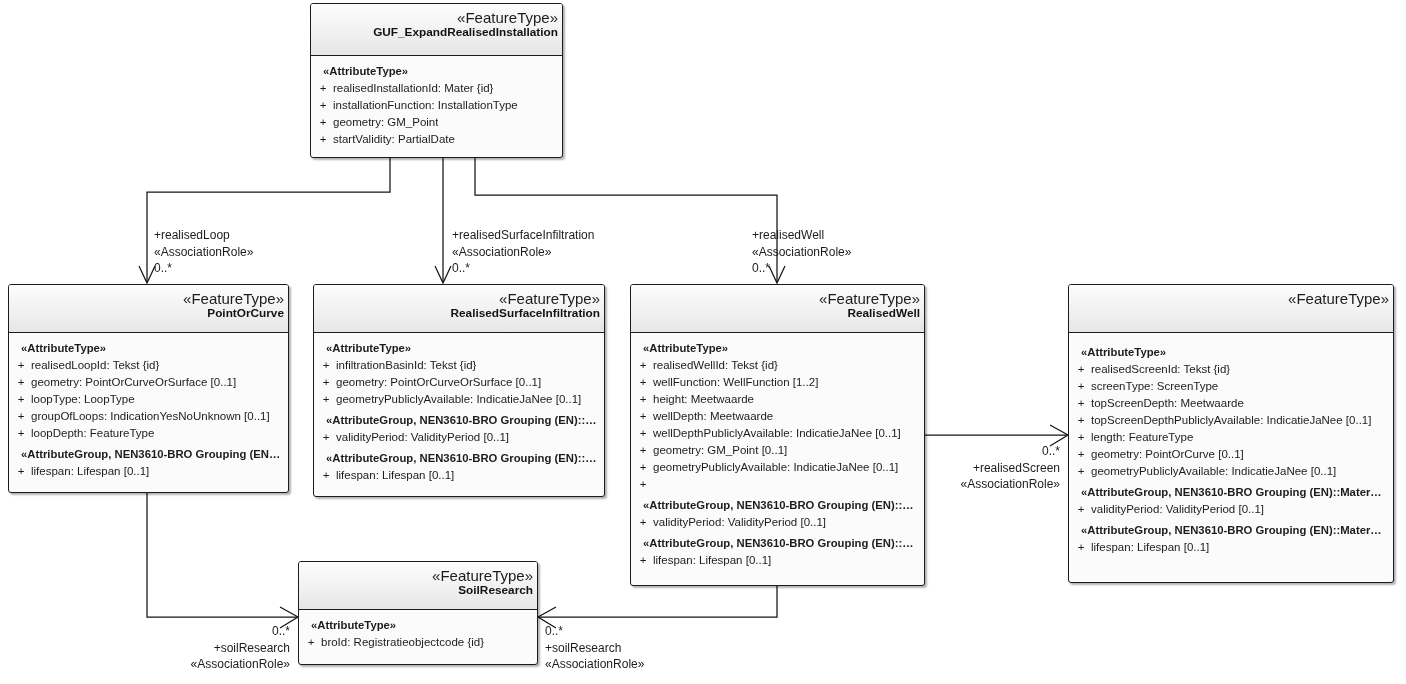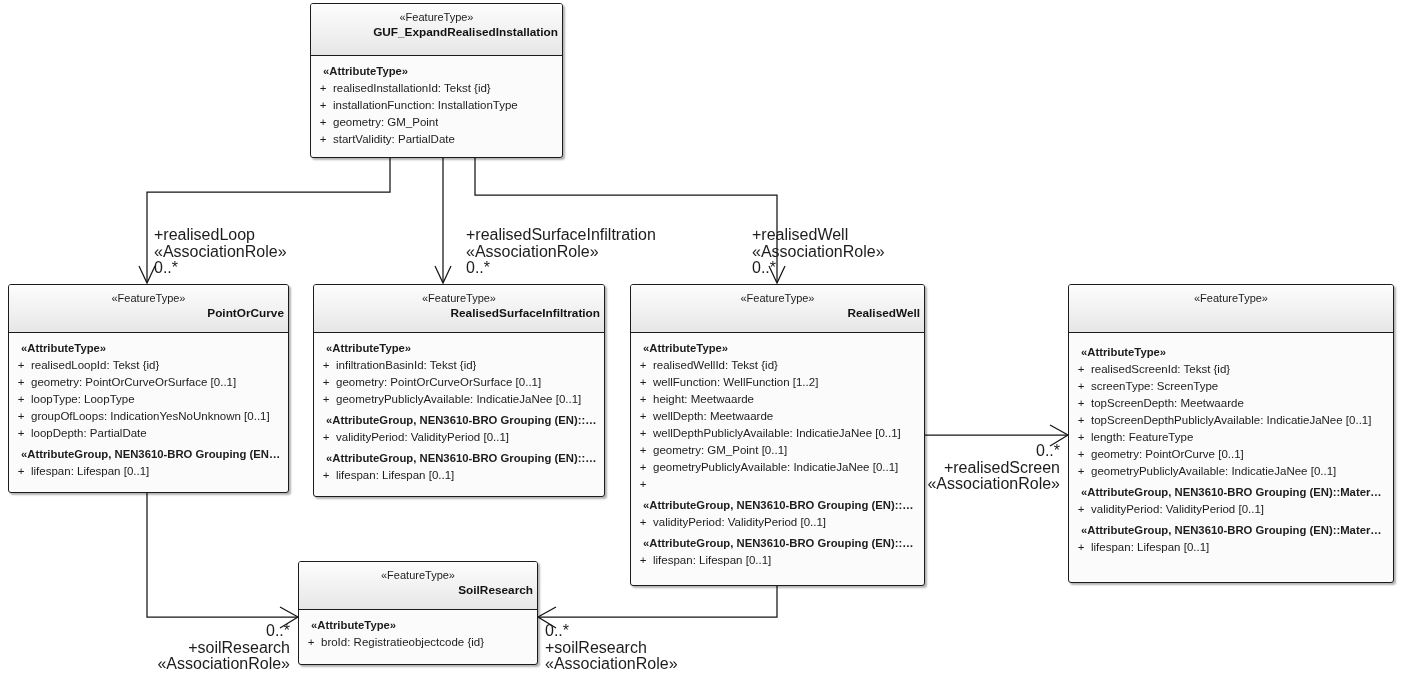--- a/index.html
+++ b/index.html
@@ -30,24 +30,25 @@
     overflow: hidden;
   }
   .uml-head {
     box-sizing: border-box;
     background: linear-gradient(to bottom, #fdfdfd 0%, #f1f1f1 55%, #e6e6e6 100%);
     border-bottom: 1.4px solid #1b1b1b;
     text-align: center;
     padding: 6px 4px 7px 4px;
   }
   .stereo {
-    font-size: 11px;
+    font-size: 15px;
     color: #1c1c1c;
     line-height: 15px;
     white-space: nowrap;
+    text-align: right;
   }
   .cls-name {
     font-size: 11.8px;
     font-weight: bold;
     color: #121212;
     line-height: 15px;
     white-space: nowrap;
     text-align: right;
   }
   .uml-body {
@@ -101,21 +102,21 @@
   .conn-arrow {
     fill: none;
     stroke: #141414;
     stroke-width: 1.25;
     stroke-linecap: butt;
   }
 
   
   .conn-label {
     position: absolute;
-    font-size: 16px;
+    font-size: 12px;
     color: #1c1c1c;
     line-height: 16.5px;
     white-space: nowrap;
   }
   .conn-label.right { text-align: right; }
   .conn-label .mult { display: block; }
   .conn-label .role { display: block; }
   .conn-label .st  { display: block; }
 </style>
 </head>
@@ -146,21 +147,21 @@
 
   <div class="uml-class" style="left:310px; top:3px; width:253px; height:155px;">
     <div class="uml-head" style="height:52px;">
       <div class="stereo">«FeatureType»</div>
       <div class="cls-name">GUF_ExpandRealisedInstallation</div>
     </div>
     <div class="uml-body">
       <div class="group-row" style="margin-top:0;">«AttributeType»</div>
       <div class="attr-row">
         <span class="attr-vis">+</span>
-        <span class="attr-txt">realisedInstallationId: Tekst {id}</span>
+        <span class="attr-txt">realisedInstallationId: Mater {id}</span>
       </div>
       <div class="attr-row">
         <span class="attr-vis">+</span>
         <span class="attr-txt">installationFunction: InstallationType</span>
       </div>
       <div class="attr-row">
         <span class="attr-vis">+</span>
         <span class="attr-txt">geometry: GM_Point</span>
       </div>
       <div class="attr-row">
@@ -188,21 +189,21 @@
       <div class="attr-row">
         <span class="attr-vis">+</span>
         <span class="attr-txt">loopType: LoopType</span>
       </div>
       <div class="attr-row">
         <span class="attr-vis">+</span>
         <span class="attr-txt">groupOfLoops: IndicationYesNoUnknown [0..1]</span>
       </div>
       <div class="attr-row">
         <span class="attr-vis">+</span>
-        <span class="attr-txt">loopDepth: PartialDate</span>
+        <span class="attr-txt">loopDepth: FeatureType</span>
       </div>
       <div class="group-row">«AttributeGroup, NEN3610-BRO Grouping (EN…</div>
       <div class="attr-row">
         <span class="attr-vis">+</span>
         <span class="attr-txt">lifespan: Lifespan [0..1]</span>
       </div>
     </div>
   </div>
 
   <div class="uml-class" style="left:313px; top:284px; width:292px; height:213px;">
@@ -348,21 +349,21 @@
       </div>
     </div>
   </div>
 
   <div class="conn-label" style="left:154px; top:227px;">
     <span class="role">+realisedLoop</span>
     <span class="st">«AssociationRole»</span>
     <span class="mult">0..*</span>
   </div>
 
-  <div class="conn-label" style="left:466px; top:227px;">
+  <div class="conn-label" style="left:452px; top:227px;">
     <span class="role">+realisedSurfaceInfiltration</span>
     <span class="st">«AssociationRole»</span>
     <span class="mult">0..*</span>
   </div>
 
   <div class="conn-label" style="left:752px; top:227px;">
     <span class="role">+realisedWell</span>
     <span class="st">«AssociationRole»</span>
     <span class="mult">0..*</span>
   </div>

